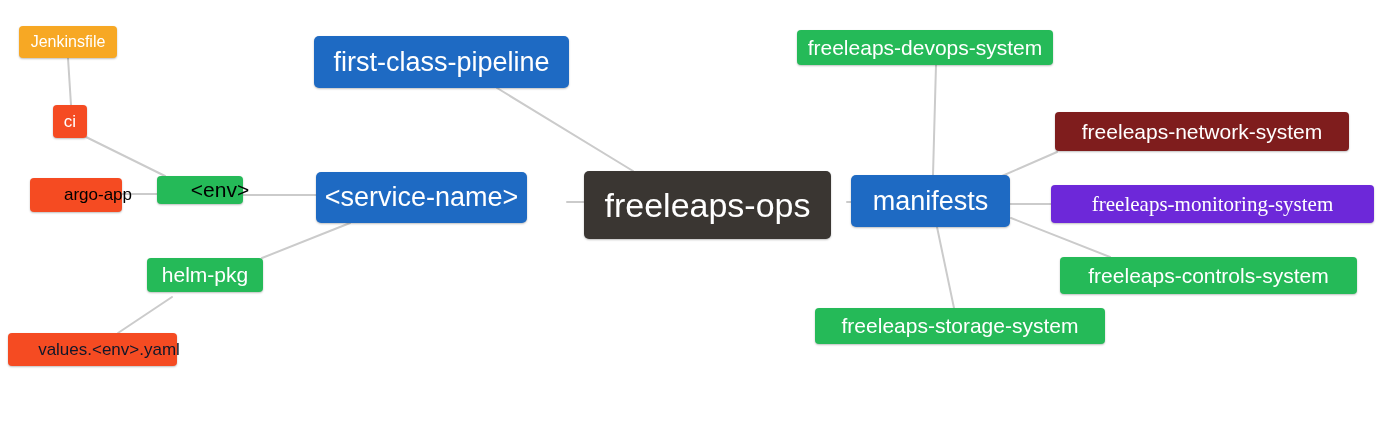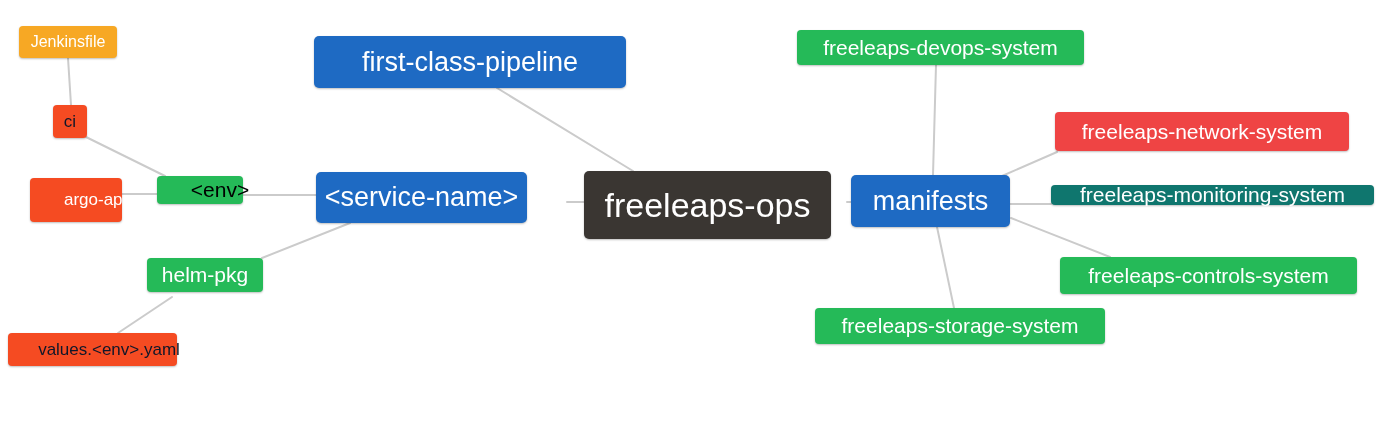--- a/index.html
+++ b/index.html
@@ -56,28 +56,28 @@
       <line x1="567" y1="202" x2="584" y2="202" stroke="#cbcbcb" stroke-width="2" stroke-linecap="round"></line>
       <line x1="847" y1="202" x2="851" y2="202" stroke="#cbcbcb" stroke-width="2" stroke-linecap="round"></line>
       <line x1="933" y1="175" x2="936" y2="65" stroke="#cbcbcb" stroke-width="2" stroke-linecap="round"></line>
       <line x1="1002" y1="176" x2="1057" y2="152" stroke="#cbcbcb" stroke-width="2" stroke-linecap="round"></line>
       <line x1="1010" y1="204" x2="1051" y2="204" stroke="#cbcbcb" stroke-width="2" stroke-linecap="round"></line>
       <line x1="1011" y1="218" x2="1110" y2="257" stroke="#cbcbcb" stroke-width="2" stroke-linecap="round"></line>
       <line x1="937" y1="227" x2="954" y2="308" stroke="#cbcbcb" stroke-width="2" stroke-linecap="round"></line>
     </svg>
   <div id="nodes-layer">
       <div class="node d0" style="left: 584px; top: 171px; width: 247px; height: 68px; background: rgb(58, 54, 50); color: rgb(255, 255, 255);">freeleaps-ops</div>
-      <div class="node d1" style="left: 314px; top: 36px; width: 312px; height: 52px; background: rgb(30, 106, 195); color: rgb(255, 255, 255);">first-class-pipeline</div>
+      <div class="node d1" style="left: 314px; top: 36px; width: 255px; height: 52px; background: rgb(30, 106, 195); color: rgb(255, 255, 255);">first-class-pipeline</div>
       <div class="node d1" style="left: 316px; top: 172px; width: 211px; height: 51px; background: rgb(30, 106, 195); color: rgb(255, 255, 255);">&lt;service-name&gt;</div>
       <div class="node d1" style="left: 851px; top: 175px; width: 159px; height: 52px; background: rgb(30, 106, 195); color: rgb(255, 255, 255);">manifests</div>
       <div class="node d2" style="left: 157px; top: 176px; width: 86px; height: 28px; background: rgb(37, 186, 88); color: #000000; padding-left: 40px;">&lt;env&gt;</div>
       <div class="node d2" style="left: 147px; top: 258px; width: 116px; height: 34px; background: rgb(37, 186, 88); color: rgb(255, 255, 255);">helm-pkg</div>
-      <div class="node d2" style="left: 797px; top: 30px; width: 287px; height: 35px; background: rgb(37, 186, 88); color: rgb(255, 255, 255);">freeleaps-devops-system</div>
-      <div class="node d2" style="left: 1055px; top: 112px; width: 294px; height: 39px; background: #ef4444; color: rgb(255, 255, 255);">freeleaps-network-system</div>
-      <div class="node d2" style="left: 1051px; top: 185px; width: 323px; height: 20px; background: #0f766e; color: rgb(255, 255, 255);">freeleaps-monitoring-system</div>
+      <div class="node d2" style="left: 797px; top: 30px; width: 256px; height: 35px; background: rgb(37, 186, 88); color: rgb(255, 255, 255);">freeleaps-devops-system</div>
+      <div class="node d2" style="left: 1055px; top: 112px; width: 294px; height: 39px; background: #7f1d1d; color: rgb(255, 255, 255);">freeleaps-network-system</div>
+      <div class="node d2" style="left: 1051px; top: 185px; width: 323px; height: 38px; background: #6d28d9; color: rgb(255, 255, 255); font-family: Liberation Serif, serif;">freeleaps-monitoring-system</div>
       <div class="node d2" style="left: 1060px; top: 257px; width: 297px; height: 37px; background: rgb(37, 186, 88); color: rgb(255, 255, 255);">freeleaps-controls-system</div>
       <div class="node d2" style="left: 815px; top: 308px; width: 290px; height: 36px; background: rgb(37, 186, 88); color: rgb(255, 255, 255); text-align: center;">freeleaps-storage-system</div>
-      <div class="node d3" style="left: 53px; top: 105px; width: 34px; height: 33px; background: rgb(245, 75, 34); color: #0f172a;">ci</div>
-      <div class="node d3" style="left: 30px; top: 178px; width: 92px; height: 44px; background: rgb(245, 75, 34); color: #ffffff; padding-left: 44px;">argo-app</div>
+      <div class="node d3" style="left: 53px; top: 105px; width: 34px; height: 33px; background: rgb(245, 75, 34); color: #ffffff;">ci</div>
+      <div class="node d3" style="left: 30px; top: 178px; width: 92px; height: 34px; background: rgb(245, 75, 34); color: #000000; padding-left: 44px;">argo-app</div>
       <div class="node d3" style="left: 8px; top: 333px; width: 169px; height: 33px; background: rgb(245, 75, 34); color: #0f172a; padding-left: 33px;">values.&lt;env&gt;.yaml</div>
       <div class="node d4" style="left: 19px; top: 26px; width: 98px; height: 32px; background: rgb(247, 168, 36); color: rgb(255, 255, 255);">Jenkinsfile</div>
     </div>
 </div>
 
 </body></html>

